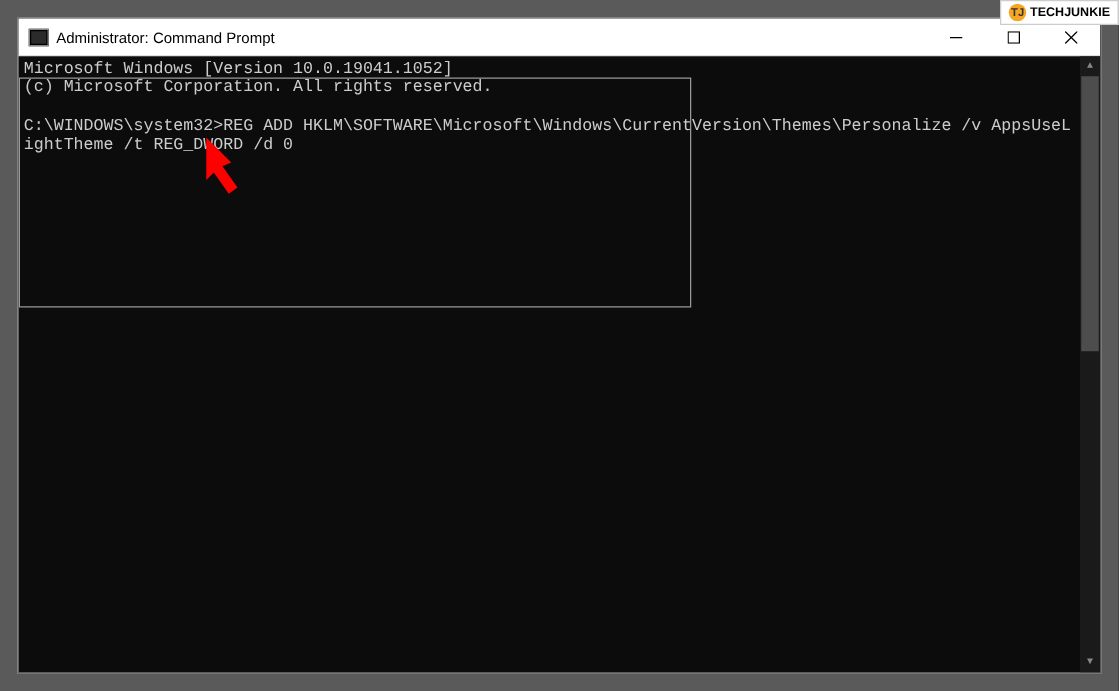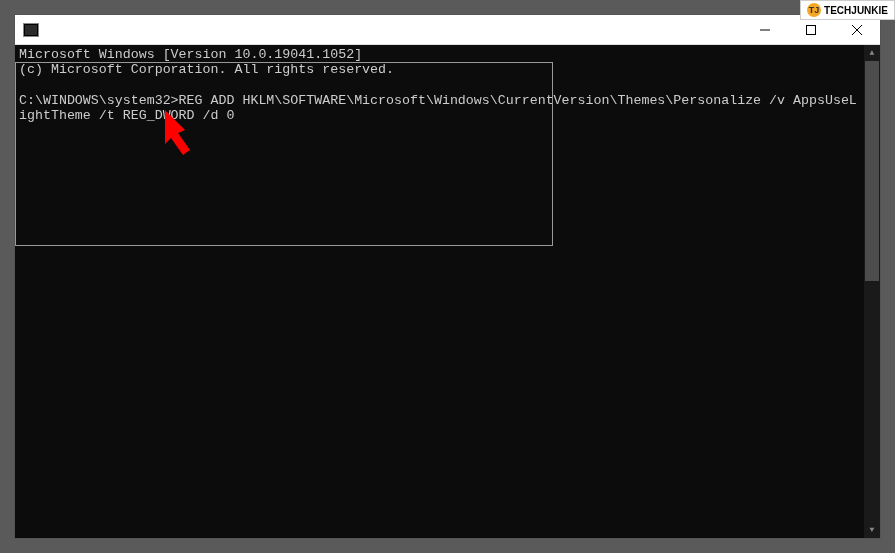--- a/index.html
+++ b/index.html
@@ -167,20 +167,21 @@
 
 <div class="watermark">
   <span class="watermark-icon">TJ</span>
   <span>TECHJUNKIE</span>
 </div>
 
 <div class="window">
   <div class="titlebar">
     <div class="titlebar-left">
       <div class="app-icon"></div>
+      <span class="title-text">Administrator: Command Prompt</span>
     </div>
     <div class="window-controls">
       <div class="win-btn">
         <svg viewBox="0 0 10 10">
             <line x1="0" y1="5" x2="10" y2="5" stroke="#000" stroke-width="1"></line>
           </svg>
       </div>
       <div class="win-btn">
         <svg viewBox="0 0 10 10">
             <rect x="0.5" y="0.5" width="9" height="9" fill="none" stroke="#000" stroke-width="1"></rect>

